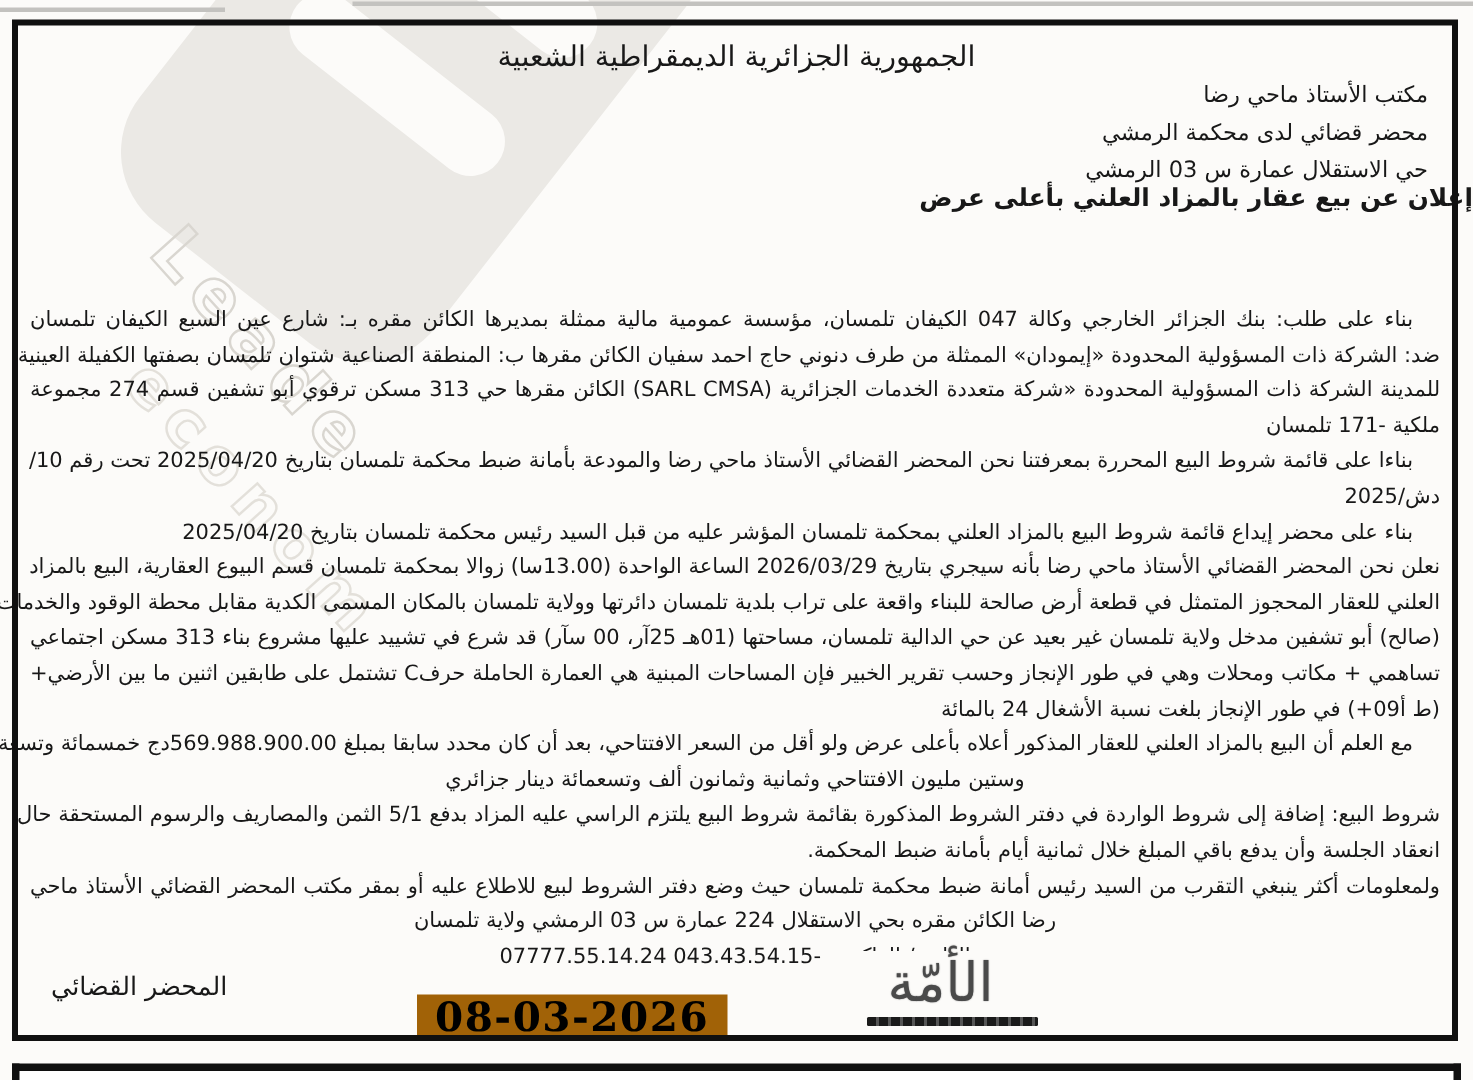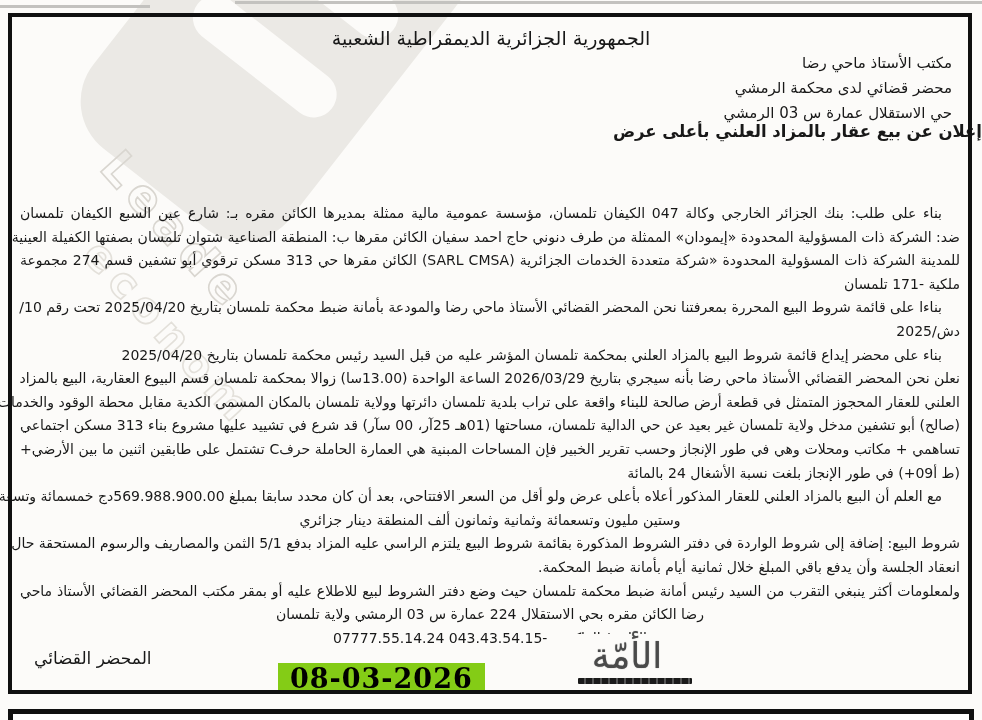--- a/index.html
+++ b/index.html
@@ -51,21 +51,21 @@
 
   .body-text{position:absolute;top:202px;left:20px;right:22px;font-size:14px;}
   .bline{height:23.6px;line-height:23.6px;white-space:nowrap;overflow:visible;}
   .bline.j{text-align:justify;text-align-last:justify;}
   .bline.r{}
   .bline.c{text-align:center;}
   .bline.ind{padding-right:18px;}
 
   .signature{position:absolute;top:648px;left:34px;font-size:17px;z-index:4;direction:rtl;}
   .pubdate{
-    position:absolute;top:663px;left:278px;z-index:4;background:#84cc16;
+    position:absolute;top:663px;left:278px;z-index:4;background:#a16207;
     font-family:"DejaVu Serif",serif;font-weight:bold;font-size:27px;
     letter-spacing:1px;padding:0 12px;direction:ltr;color:#000;
   }
   .logo{
     position:absolute;top:634px;left:548px;width:158px;height:62px;z-index:4;
     background:#fcfbf9;text-align:center;
   }
   .logo-word{
     font-size:36px;font-weight:normal;color:#4a4a4a;line-height:44px;
     text-shadow:0 0 1px #888;letter-spacing:2px;
@@ -112,21 +112,21 @@
         <div class="bline r">ملكية -171 تلمسان</div>
         <div class="bline j ind">بناءا على قائمة شروط البيع المحررة بمعرفتنا نحن المحضر القضائي الأستاذ ماحي رضا والمودعة بأمانة ضبط محكمة تلمسان بتاريخ 2025/04/20 تحت رقم 10/</div>
         <div class="bline r">دش/2025</div>
         <div class="bline r ind">بناء على محضر إيداع قائمة شروط البيع بالمزاد العلني بمحكمة تلمسان المؤشر عليه من قبل السيد رئيس محكمة تلمسان بتاريخ 2025/04/20</div>
         <div class="bline j">نعلن نحن المحضر القضائي الأستاذ ماحي رضا بأنه سيجري بتاريخ 2026/03/29 الساعة الواحدة (13.00سا) زوالا بمحكمة تلمسان قسم البيوع العقارية، البيع بالمزاد</div>
         <div class="bline j">العلني للعقار المحجوز المتمثل في قطعة أرض صالحة للبناء واقعة على تراب بلدية تلمسان دائرتها وولاية تلمسان بالمكان المسمى الكدية مقابل محطة الوقود والخدمات</div>
         <div class="bline j">(صالح) أبو تشفين مدخل ولاية تلمسان غير بعيد عن حي الدالية تلمسان، مساحتها (01هـ 25آر، 00 سآر) قد شرع في تشييد عليها مشروع بناء 313 مسكن اجتماعي</div>
         <div class="bline j">تساهمي + مكاتب ومحلات وهي في طور الإنجاز وحسب تقرير الخبير فإن المساحات المبنية هي العمارة الحاملة حرفC تشتمل على طابقين اثنين ما بين الأرضي+</div>
         <div class="bline r">(ط أ09+) في طور الإنجاز بلغت نسبة الأشغال 24 بالمائة</div>
         <div class="bline j ind">مع العلم أن البيع بالمزاد العلني للعقار المذكور أعلاه بأعلى عرض ولو أقل من السعر الافتتاحي، بعد أن كان محدد سابقا بمبلغ 569.988.900.00دج خمسمائة وتسعة</div>
-        <div class="bline c">وستين مليون وتسعمائة وثمانية وثمانون ألف المنطقة دينار جزائري</div>
+        <div class="bline c">وستين مليون الافتتاحي وثمانية وثمانون ألف وتسعمائة دينار جزائري</div>
         <div class="bline j">شروط البيع: إضافة إلى شروط الواردة في دفتر الشروط المذكورة بقائمة شروط البيع يلتزم الراسي عليه المزاد بدفع 5/1 الثمن والمصاريف والرسوم المستحقة حال</div>
         <div class="bline r">انعقاد الجلسة وأن يدفع باقي المبلغ خلال ثمانية أيام بأمانة ضبط المحكمة.</div>
         <div class="bline j">ولمعلومات أكثر ينبغي التقرب من السيد رئيس أمانة ضبط محكمة تلمسان حيث وضع دفتر الشروط لبيع للاطلاع عليه أو بمقر مكتب المحضر القضائي الأستاذ ماحي</div>
         <div class="bline c">رضا الكائن مقره بحي الاستقلال 224 عمارة س 03 الرمشي ولاية تلمسان</div>
         <div class="bline c">الهاتف/ الفاكس: -043.43.54.15 07777.55.14.24</div>
       </div>
 
     <div class="signature">المحضر القضائي</div>
 
     <div class="pubdate">08-03-2026</div>

